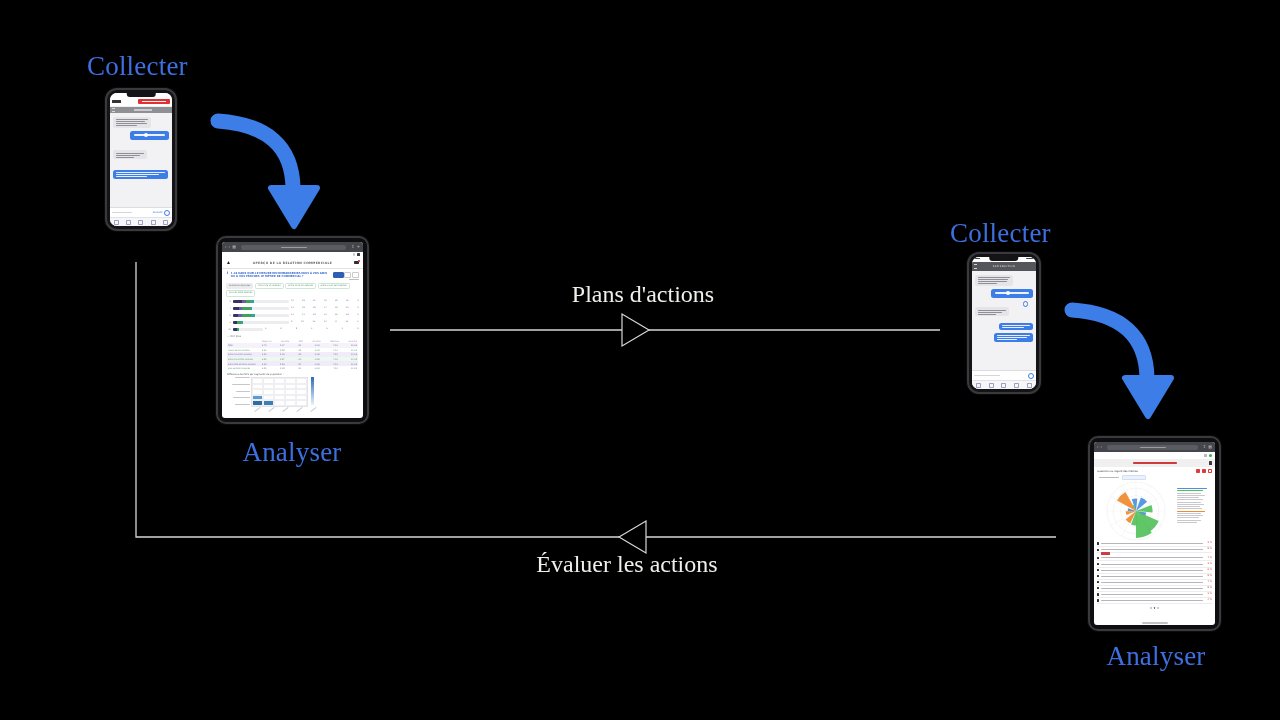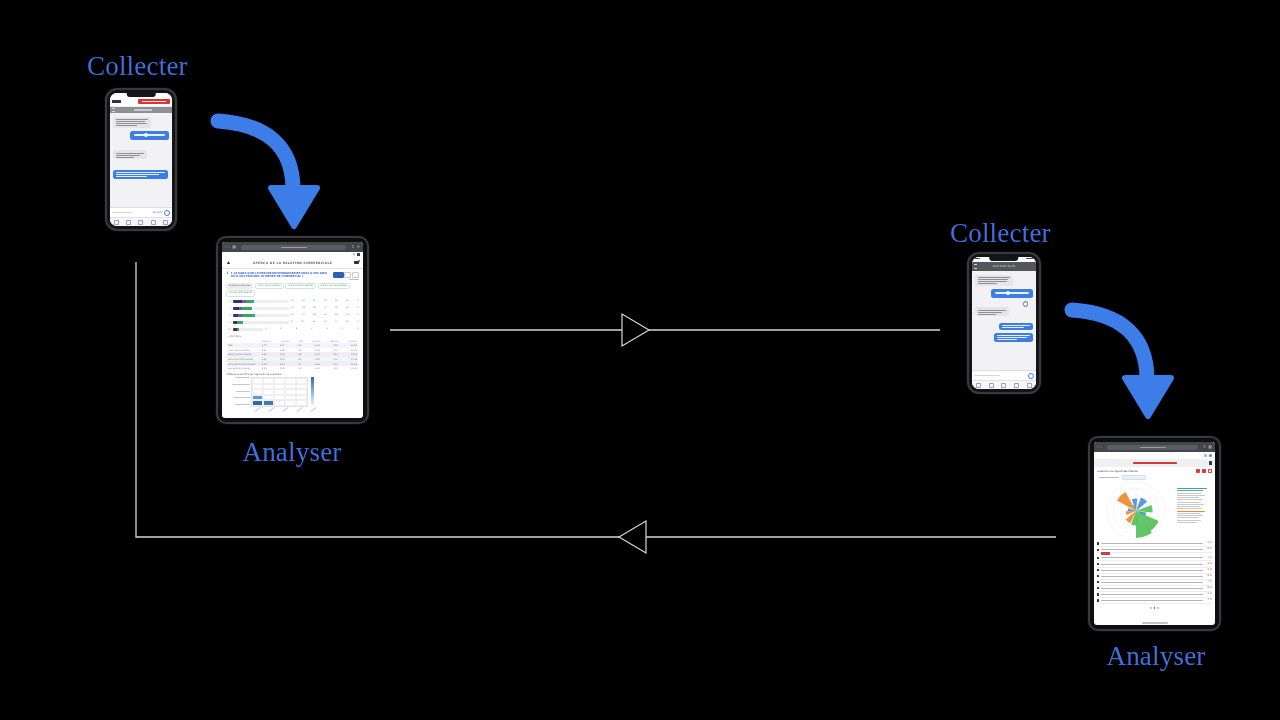--- a/index.html
+++ b/index.html
@@ -169,22 +169,24 @@
     <polygon points="646,521 646,553 619,537" fill="#000" stroke="#d6d6d6" stroke-width="1.2"></polygon>
 
     <path d="M218,121 Q292,126 293,188" stroke="#3d7de8" stroke-width="15" fill="none" stroke-linecap="round"></path>
     <polygon points="271,188 317,188 294,226" fill="#3d7de8" stroke="#3d7de8" stroke-width="6" stroke-linejoin="round"></polygon>
     <path d="M1072,310 Q1146,315 1147,378" stroke="#3d7de8" stroke-width="15" fill="none" stroke-linecap="round"></path>
     <polygon points="1125,378 1171,378 1148,416" fill="#3d7de8" stroke="#3d7de8" stroke-width="6" stroke-linejoin="round"></polygon>
   </svg>
 
   <div class="lbl" style="left:87px;top:51px;">Collecter</div>
   <div class="lbl center" style="left:192px;top:437px;">Analyser</div>
+  <div class="wlbl" style="left:513px;top:281px;">Plans d'actions</div>
   <div class="lbl" style="left:950px;top:218px;">Collecter</div>
   <div class="lbl center" style="left:1056px;top:641px;">Analyser</div>
+  <div class="wlbl" style="left:497px;top:551px;">Évaluer les actions</div>
 
   <div class="phone" style="left:105px;top:88px;width:72px;height:143px;">
     <div class="screen">
       <div class="notch"></div>
       <div class="p1top">
         <div class="sk" style="width:9px;height:2.2px;background:#333;margin:0;"></div>
         <div class="rp">
             <i></i>
           </div>
       </div>

